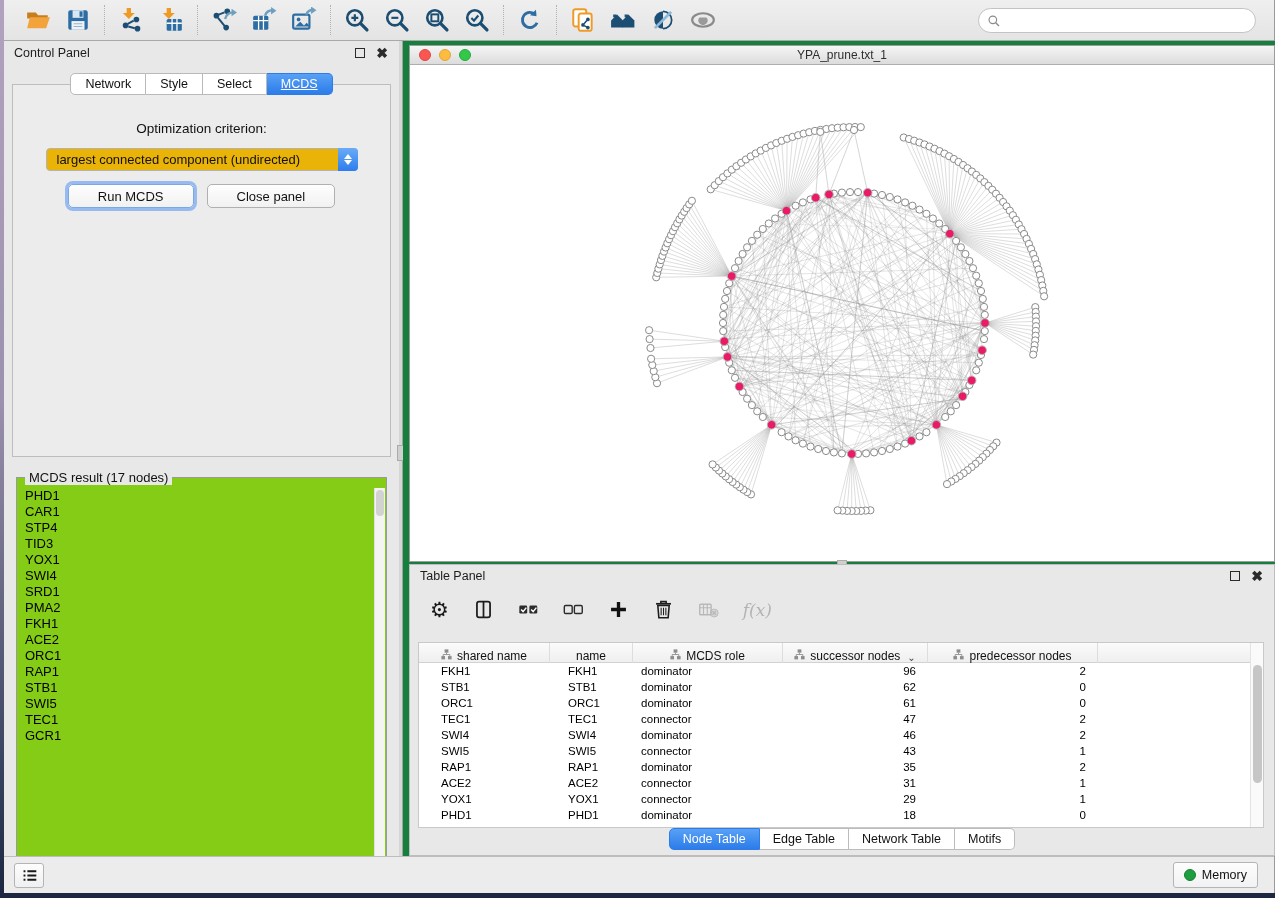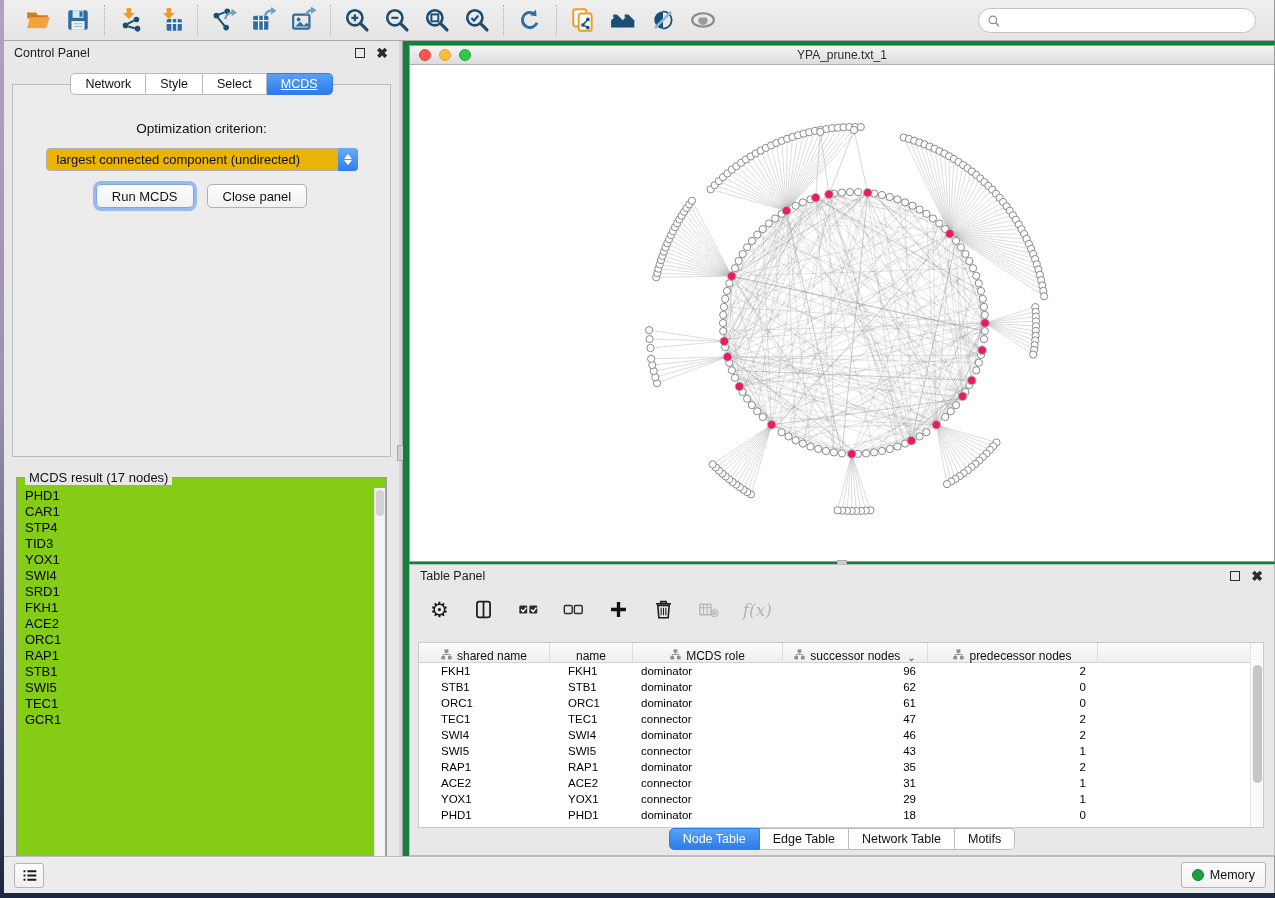--- a/index.html
+++ b/index.html
@@ -43,21 +43,21 @@
   .opt-label { text-align:center; font-size:13.5px; color:#111; }
   .dropdown { margin:12px auto 4px auto; width:312px; height:23px; background:#eab308; border:1px solid #b3b3b3;
     border-radius:4px; display:flex; align-items:center; position:relative; }
   .dropdown .dd-text { flex:1; font-size:13px; padding-left:10px; color:#111; white-space:nowrap; }
   .dd-stepper { width:20px; height:23px; margin:-1px -1px 0 0; border-radius:0 4px 4px 0;
     background:linear-gradient(#6aabf7,#2d7ded); display:flex; flex-direction:column; align-items:center; justify-content:center; gap:1px; }
   .dd-stepper .tri { width:0; height:0; border-left:4px solid transparent; border-right:4px solid transparent; }
   .tri-up { border-bottom:5px solid #fff; }
   .tri-down { border-top:5px solid #fff; }
   .btn-row { display:flex; justify-content:center; gap:13px; margin-top:13px; }
-  .mac-btn { height:24px; padding:0 15px; background:linear-gradient(#fefefe,#f1f1f1); border:1px solid #b0b0b0;
+  .mac-btn { height:24px; padding:0 29px; background:linear-gradient(#fefefe,#f1f1f1); border:1px solid #b0b0b0;
     border-radius:5px; font-size:13px; display:flex; align-items:center; color:#111; }
   .mac-btn.focused { box-shadow:0 0 0 3px rgba(106,162,243,.65); border-color:#7ca7e0; }
 
   .result-group { position:relative; margin:20px 12px 3px 12px; height:414px; border:1px solid #9a9a9a; background:#84cc16; }
   .result-legend { position:absolute; top:-8px; left:8px; background:#e8e8e8; padding:0 4px; font-size:13px; color:#111; }
   .result-list { position:absolute; left:1px; top:10px; right:12px; bottom:1px; overflow:hidden; }
   .result-item { font-size:13px; line-height:16px; padding-left:7px; color:#000; }
   .result-scroll { position:absolute; right:1px; top:10px; bottom:1px; width:11px; background:#f4f4f4; border-left:1px solid #e0e0e0; }
   .result-thumb { position:absolute; left:1px; right:1px; top:2px; height:26px; background:#d2d2d2; border-radius:5px; }
 
@@ -107,21 +107,21 @@
   .tp-tab:first-child { border-left:1px solid #bcbcbc; border-radius:5px 0 0 5px; }
   .tp-tab:last-child { border-radius:0 5px 5px 0; }
   .tp-tab.sel { background:linear-gradient(#58a1f6,#2c7ce9); color:#fff; border-color:#2c7ce9; }
 
   
   .statusbar { position:absolute; left:0; top:856px; width:100%; height:37px; background:#ececec;
     border-top:1px solid #bdbdbd; }
   .task-btn { position:absolute; left:10px; top:6px; width:30px; height:25px; background:linear-gradient(#fdfdfd,#f0f0f0);
     border:1px solid #b4b4b4; border-radius:3px; display:flex; align-items:center; justify-content:center; }
   .task-btn svg { width:17px; height:17px; }
-  .memory-btn { position:absolute; right:8px; top:5px; height:26px; padding:0 10px;
+  .memory-btn { position:absolute; right:16px; top:5px; height:26px; padding:0 10px;
     background:linear-gradient(#fdfdfd,#f2f2f2); border:1px solid #b4b4b4; border-radius:3px;
     display:flex; align-items:center; gap:6px; font-size:12.5px; color:#111; }
   .mem-dot { width:12px; height:12px; border-radius:50%; background:#1e9e3e; border:1px solid #148031; }
 </style>
 </head>
 <body>
 
 <div class="app">
 
   <div class="toolbar" id="main-toolbar">
@@ -304,20 +304,21 @@
     <div class="result-group">
       <div class="result-legend">MCDS result (17 nodes)</div>
       <div class="result-list" id="result-list">
           <div class="result-item">PHD1</div>
           <div class="result-item">CAR1</div>
           <div class="result-item">STP4</div>
           <div class="result-item">TID3</div>
           <div class="result-item">YOX1</div>
           <div class="result-item">SWI4</div>
           <div class="result-item">SRD1</div>
+          <div class="result-item">PMA2</div>
           <div class="result-item">FKH1</div>
           <div class="result-item">ACE2</div>
           <div class="result-item">ORC1</div>
           <div class="result-item">RAP1</div>
           <div class="result-item">STB1</div>
           <div class="result-item">SWI5</div>
           <div class="result-item">TEC1</div>
           <div class="result-item">GCR1</div>
         </div>
       <div class="result-scroll">

